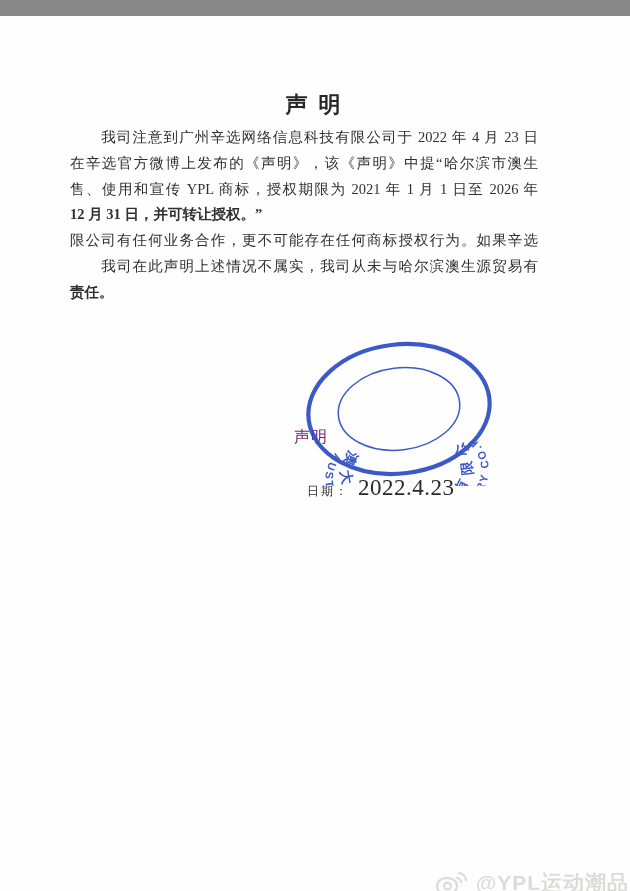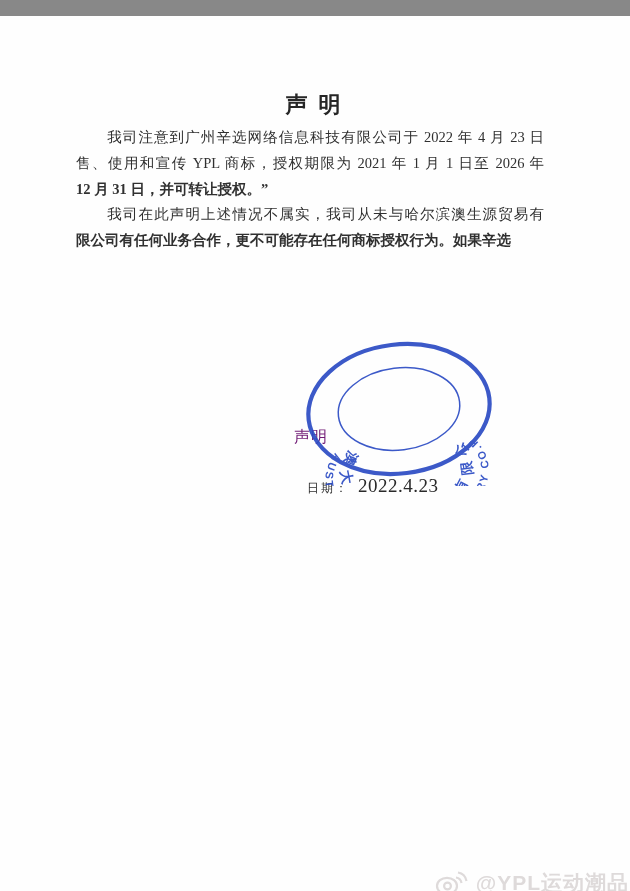--- a/index.html
+++ b/index.html
@@ -12,21 +12,21 @@
     font-family:"Liberation Serif","DejaVu Serif",serif;
     color:#2e2e2e;
   }
   .doc-title{
     position:absolute;top:74px;left:79px;width:468px;
     text-align:center;
     font-size:22px;font-weight:bold;color:#262626;
     white-space:pre;
   }
   .doc-body{
-    position:absolute;top:109px;left:76px;width:468px;
+    position:absolute;top:109px;left:70px;width:468px;
   }
   .para{margin:0;}
   .line{
     line-height:25.8px;
     font-size:14.5px;
     text-align:justify;
     text-align-last:justify;
     color:#303030;
     white-space:normal;
   }
@@ -38,21 +38,21 @@
   }
   .stamp{
     position:absolute;left:297px;top:316px;z-index:3;
     opacity:0.92;
   }
   .date-line{
     position:absolute;top:459px;left:307px;z-index:1;
     display:flex;align-items:baseline;
   }
   .date-label{font-size:12px;color:#2e2e2e;letter-spacing:2px;}
-  .date-value{font-size:19px;color:#2a2a2a;margin-left:9px;letter-spacing:0.5px;}
+  .date-value{font-size:23px;color:#2a2a2a;margin-left:9px;letter-spacing:0.5px;}
   .watermark{
     position:absolute;top:851px;right:1px;z-index:2;
     display:flex;align-items:flex-end;gap:8px;
     font-family:"Liberation Sans","DejaVu Sans",sans-serif;
   }
   .watermark-text{
     font-size:21px;font-weight:bold;letter-spacing:1px;
   }
   .stamp-eng{
     font-family:"Liberation Sans","DejaVu Sans",sans-serif;
@@ -66,26 +66,28 @@
 </head>
 <body>
 
 <div class="page">
 
   <div class="doc-title">声  明</div>
 
   <div class="doc-body">
     <div class="para">
         <div class="line">　　我司注意到广州辛选网络信息科技有限公司于 2022 年 4 月 23 日</div>
+        <div class="line">在辛选官方微博上发布的《声明》，该《声明》中提“哈尔滨市澳生</div>
         <div class="line">售、使用和宣传 YPL 商标，授权期限为 2021 年 1 月 1 日至 2026 年</div>
         <div class="line">12 月 31 日，并可转让授权。”</div>
       </div>
     <div class="para">
+        <div class="line">限公司有任何业务合作，更不可能存在任何商标授权行为。如果辛选</div>
         <div class="line">　　我司在此声明上述情况不属实，我司从未与哈尔滨澳生源贸易有</div>
-        <div class="line">限公司有任何业务合作，更不可能存在任何商标授权行为。如果辛选</div>
+        <div class="line">责任。</div>
       </div>
   </div>
 
   <div class="signer">声明</div>
 
   <svg class="stamp" width="204" height="154" viewBox="-102 -77 204 154" xmlns="http://www.w3.org/2000/svg">
     <g transform="rotate(-7)">
       <ellipse cx="0" cy="0" rx="91" ry="64.5" fill="none" stroke-width="4.2" stroke="#2c4cc4"></ellipse>
       <ellipse cx="0" cy="0" rx="61" ry="41" fill="none" stroke-width="1.5" stroke="#2c4cc4"></ellipse>
       <path id="engArc" d="M -67 34 A 82 56 0 1 0 67 34" fill="none" stroke="none"></path>

